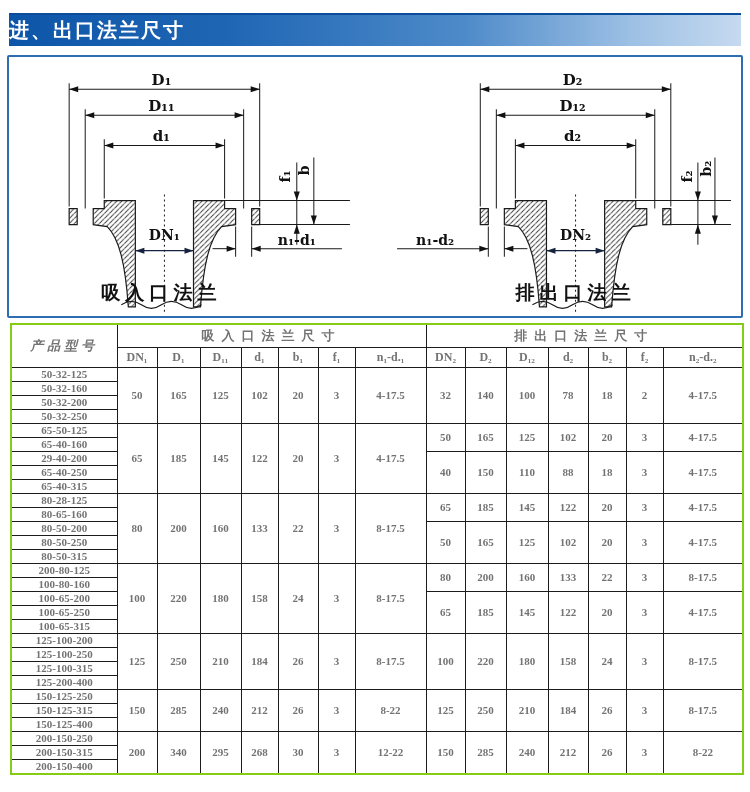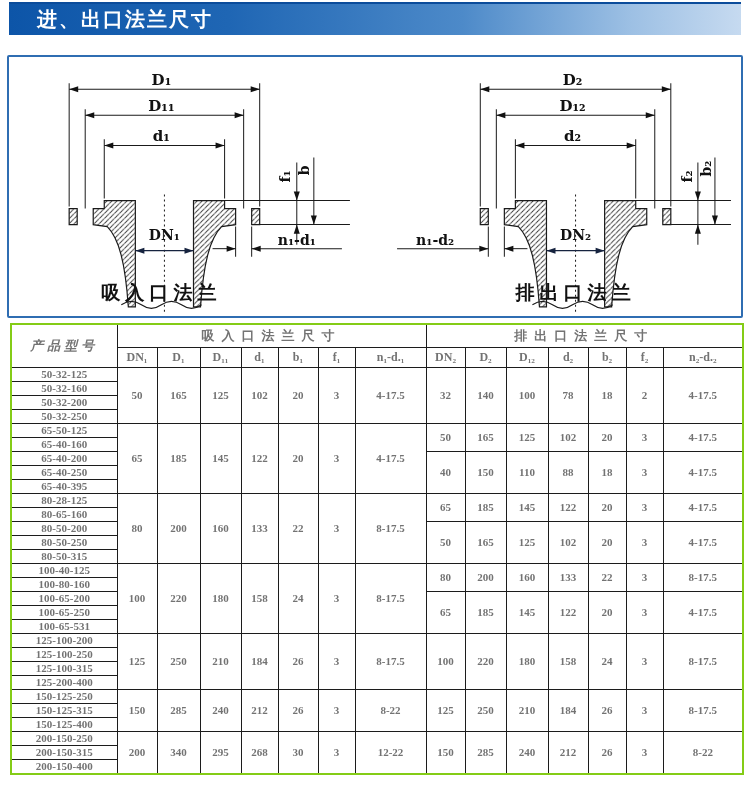--- a/index.html
+++ b/index.html
@@ -2,25 +2,25 @@
 <html><head>
 <meta charset="utf-8">
 <style>
   html,body{margin:0;padding:0;}
   body{
     width:750px;height:792px;position:relative;background:#ffffff;
     font-family:"Liberation Sans",sans-serif;overflow:hidden;
   }
   
   .banner{
-    position:absolute;left:9px;top:2px;width:732px;height:33px;box-sizing:border-box;
+    position:absolute;left:9px;top:13px;width:732px;height:33px;box-sizing:border-box;
     background:linear-gradient(90deg,#0d55a8 0%,#1f66b4 30%,#4d8ac9 62%,#9dc0e4 85%,#c6daf0 100%);
     border-top:2px solid #0b4c9b;
     color:#ffffff;font-size:20px;font-weight:bold;letter-spacing:2px;
-    line-height:30px;padding-left:28px;
+    line-height:30px;padding-left:0;
   }
   
   .diagram-box{
     position:absolute;left:7px;top:55px;width:736px;height:263px;box-sizing:border-box;
     border:2px solid #2f6db2;background:#fff;display:flex;align-items:center;border-radius:2px;
   }
   .diagram-box svg{display:block;}
   
   table.flange{
     position:absolute;left:10px;top:323px;width:732px;
@@ -274,34 +274,34 @@
         <td rowspan="2">125</td>
         <td rowspan="2">102</td>
         <td rowspan="2">20</td>
         <td rowspan="2">3</td>
         <td rowspan="2">4-17.5</td>
       </tr>
       <tr>
         <td>65-40-160</td>
       </tr>
       <tr>
-        <td>65-40-200</td>
+        <td>29-40-200</td>
         <td rowspan="3">40</td>
         <td rowspan="3">150</td>
         <td rowspan="3">110</td>
         <td rowspan="3">88</td>
         <td rowspan="3">18</td>
         <td rowspan="3">3</td>
         <td rowspan="3">4-17.5</td>
       </tr>
       <tr>
         <td>65-40-250</td>
       </tr>
       <tr>
-        <td>65-40-395</td>
+        <td>65-40-315</td>
       </tr>
       <tr>
         <td>80-28-125</td>
         <td rowspan="5">80</td>
         <td rowspan="5">200</td>
         <td rowspan="5">160</td>
         <td rowspan="5">133</td>
         <td rowspan="5">22</td>
         <td rowspan="5">3</td>
         <td rowspan="5">8-17.5</td>
@@ -326,21 +326,21 @@
         <td rowspan="3">3</td>
         <td rowspan="3">4-17.5</td>
       </tr>
       <tr>
         <td>80-50-250</td>
       </tr>
       <tr>
         <td>80-50-315</td>
       </tr>
       <tr>
-        <td>100-40-125</td>
+        <td>200-80-125</td>
         <td rowspan="5">100</td>
         <td rowspan="5">220</td>
         <td rowspan="5">180</td>
         <td rowspan="5">158</td>
         <td rowspan="5">24</td>
         <td rowspan="5">3</td>
         <td rowspan="5">8-17.5</td>
         <td rowspan="2">80</td>
         <td rowspan="2">200</td>
         <td rowspan="2">160</td>
@@ -359,21 +359,21 @@
         <td rowspan="3">145</td>
         <td rowspan="3">122</td>
         <td rowspan="3">20</td>
         <td rowspan="3">3</td>
         <td rowspan="3">4-17.5</td>
       </tr>
       <tr>
         <td>100-65-250</td>
       </tr>
       <tr>
-        <td>100-65-531</td>
+        <td>100-65-315</td>
       </tr>
       <tr>
         <td>125-100-200</td>
         <td rowspan="4">125</td>
         <td rowspan="4">250</td>
         <td rowspan="4">210</td>
         <td rowspan="4">184</td>
         <td rowspan="4">26</td>
         <td rowspan="4">3</td>
         <td rowspan="4">8-17.5</td>

